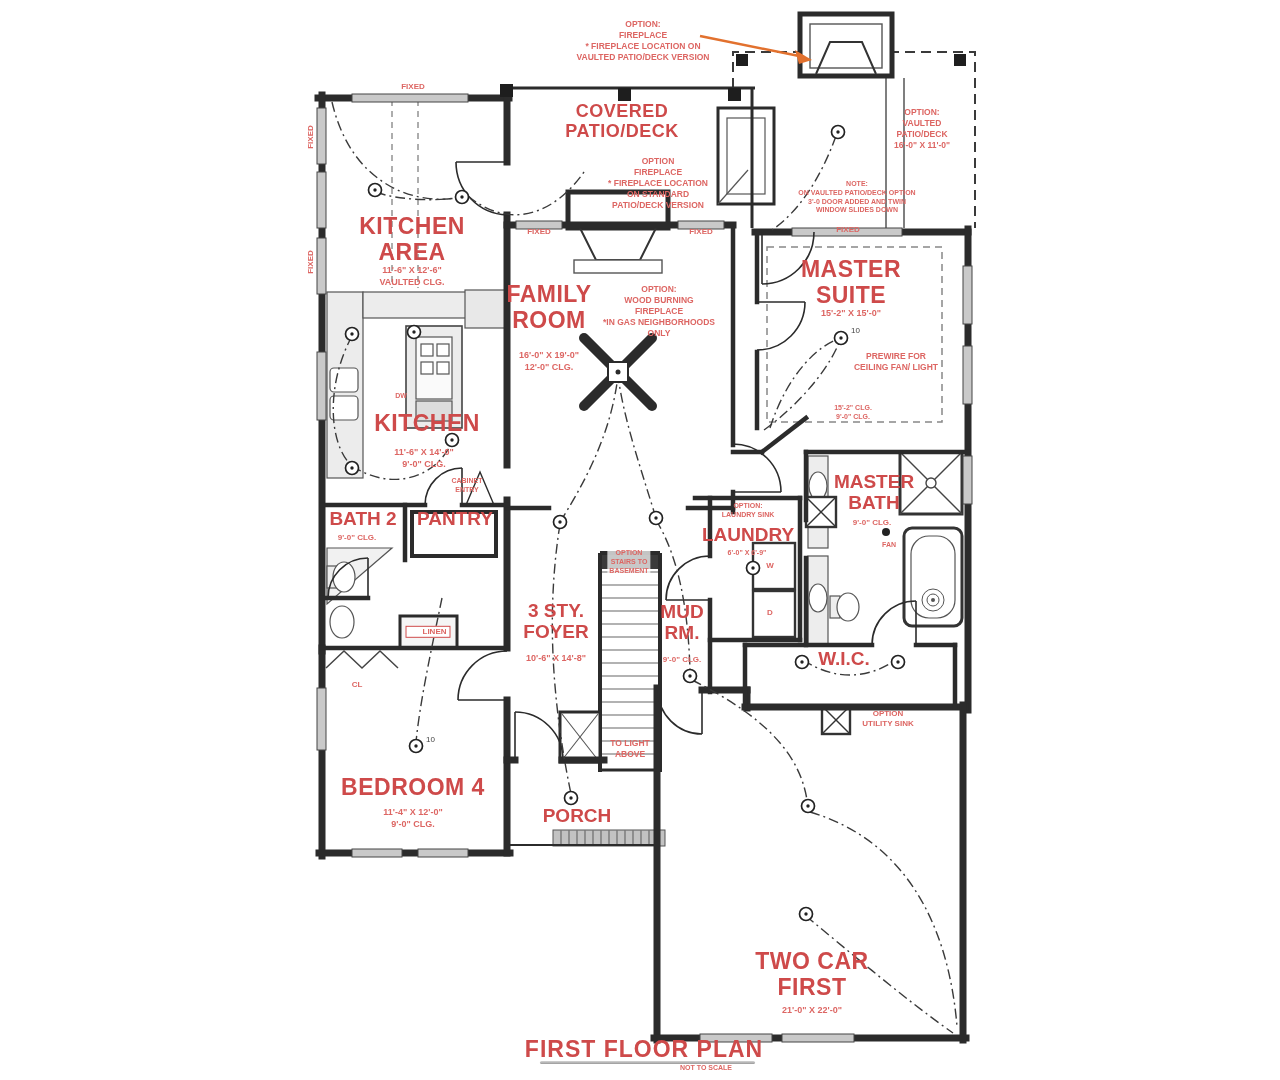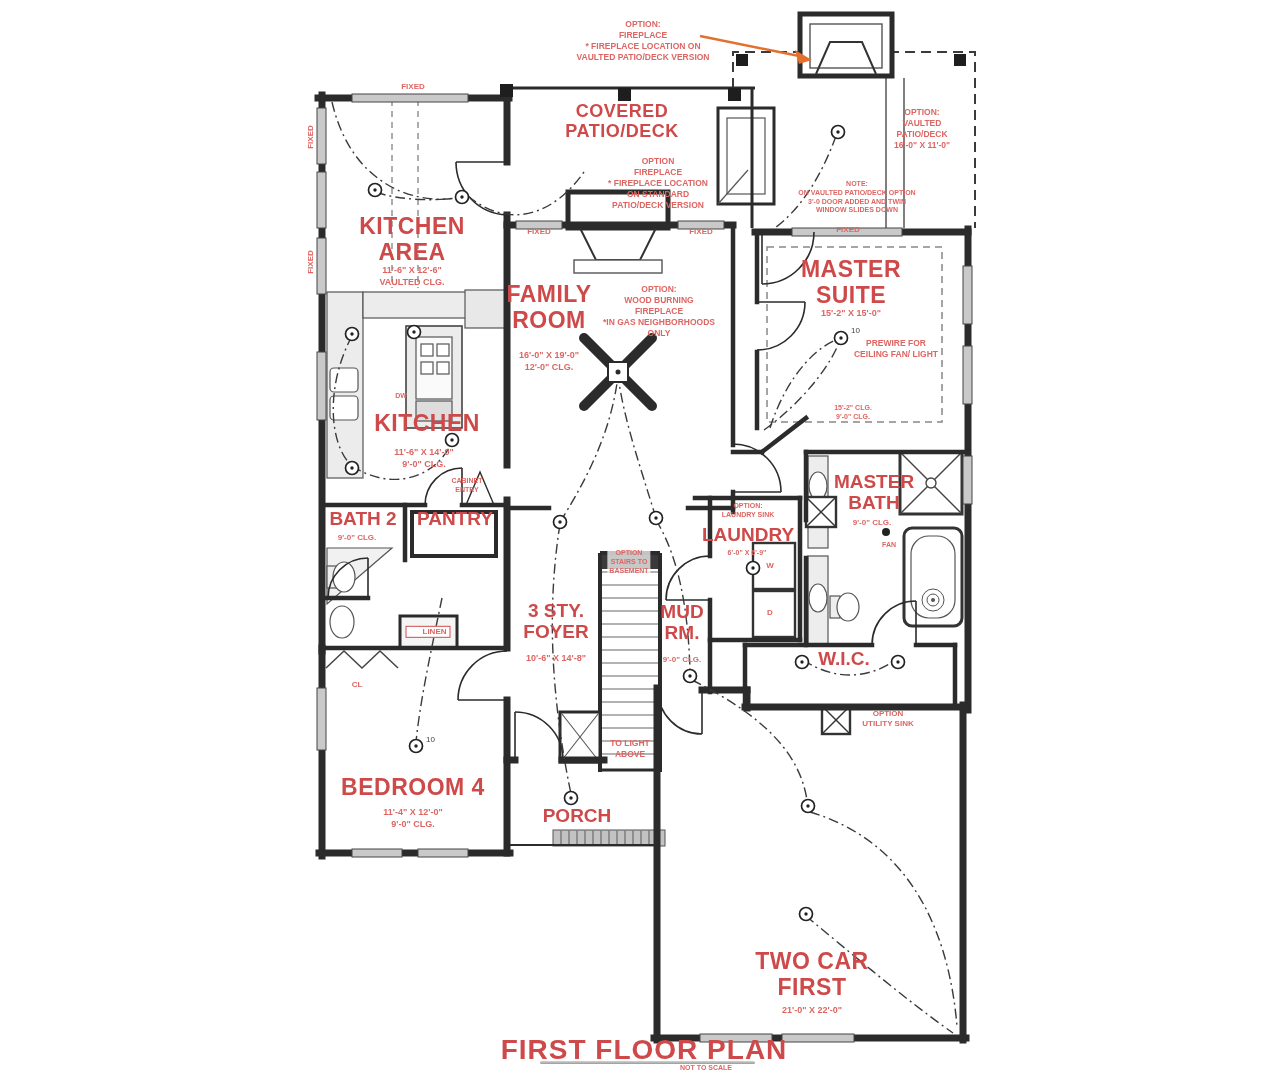--- a/index.html
+++ b/index.html
@@ -11,21 +11,21 @@
   .big{font-size:23px;letter-spacing:.5px;}
   .xl{font-size:18px;letter-spacing:.5px;}
   .med{font-size:19px;}
   .dims{font-size:9px;color:#dd6663;line-height:1.35;}
   .note{font-size:8.5px;color:#dd6663;line-height:1.3;}
   .tiny{font-size:8px;color:#dd6663;line-height:1.3;}
   .micro{font-size:7px;color:#dd6663;line-height:1.25;}
   .vert{transform:translate(-50%,-50%) rotate(-90deg);}
   .boxed{border:1px solid #ce4a4a;background:#fff;padding:0 3px;}
   .onstairs{background:rgba(255,255,255,.72);padding:0 2px;}
-  .title{font-size:28px;letter-spacing:1px;}
+  .title{font-size:23px;letter-spacing:1px;}
   .underbar{position:absolute;height:3px;background:linear-gradient(#d5d5d5,#9a9a9a);border-radius:2px;}
 </style>
 </head>
 <body>
 
 <div id="stage">
 
 <svg id="plan-svg" width="1280" height="1080" viewBox="0 0 1280 1080">
 
   <g fill="none">
@@ -382,21 +382,21 @@
 12'-0" CLG.</div>
 <div class="lbl note" style="left:659px;top:312px;">OPTION:
 WOOD BURNING
 FIREPLACE
 *IN GAS NEIGHBORHOODS
 ONLY</div>
 
 <div class="lbl big" style="left:851px;top:283px;">MASTER
 SUITE</div>
 <div class="lbl dims" style="left:851px;top:313px;">15'-2" X 15'-0"</div>
-<div class="lbl note" style="left:896px;top:349px;">PREWIRE FOR
+<div class="lbl note" style="left:896px;top:362px;">PREWIRE FOR
 CEILING FAN/ LIGHT</div>
 <div class="lbl micro" style="left:853px;top:413px;">15'-2" CLG.
 9'-0" CLG.</div>
 
 <div class="lbl big" style="left:427px;top:424px;">KITCHEN</div>
 <div class="lbl dims" style="left:424px;top:458px;">11'-6" X 14'-0"
 9'-0" CLG.</div>
 <div class="lbl micro" style="left:401px;top:396px;">DW</div>
 <div class="lbl micro" style="left:467px;top:486px;">CABINET
 ENTRY</div>

